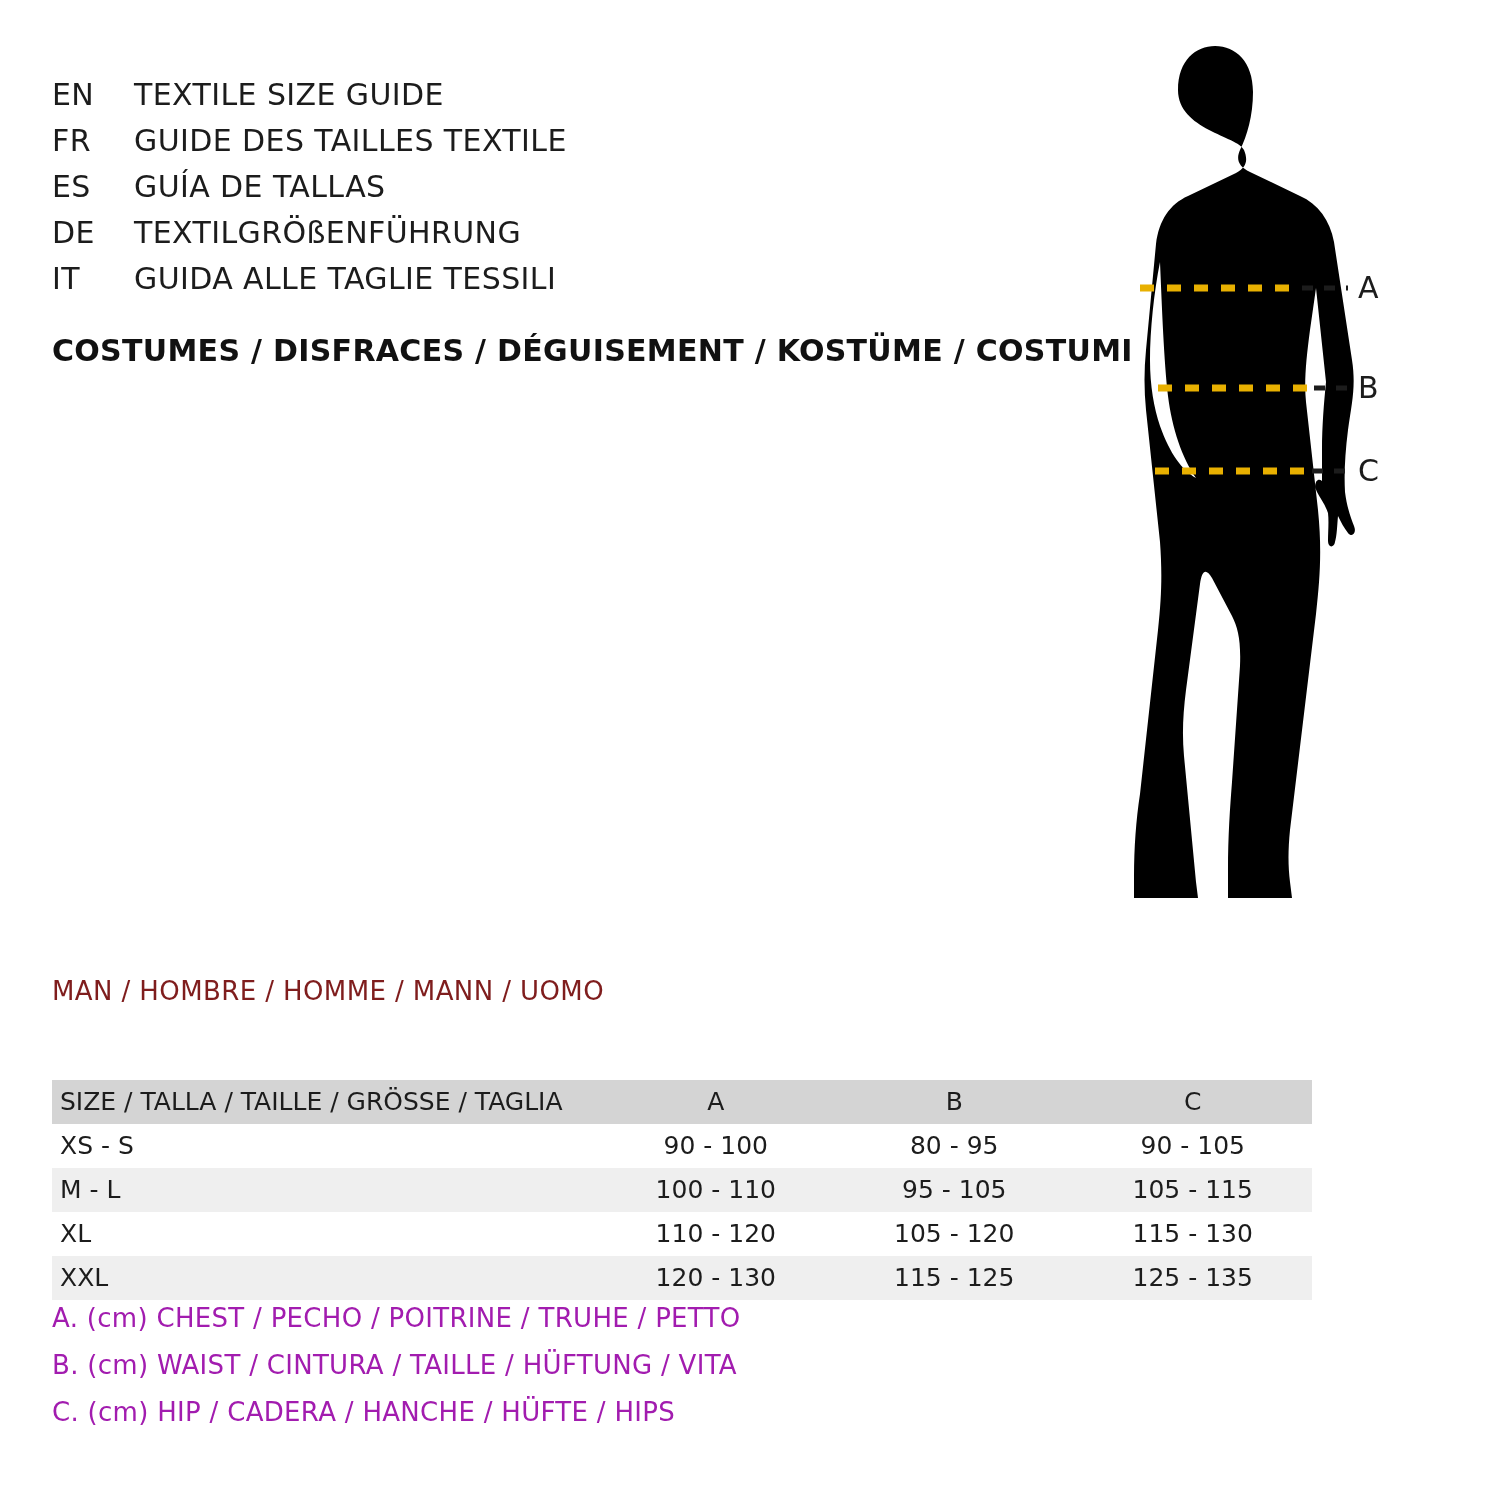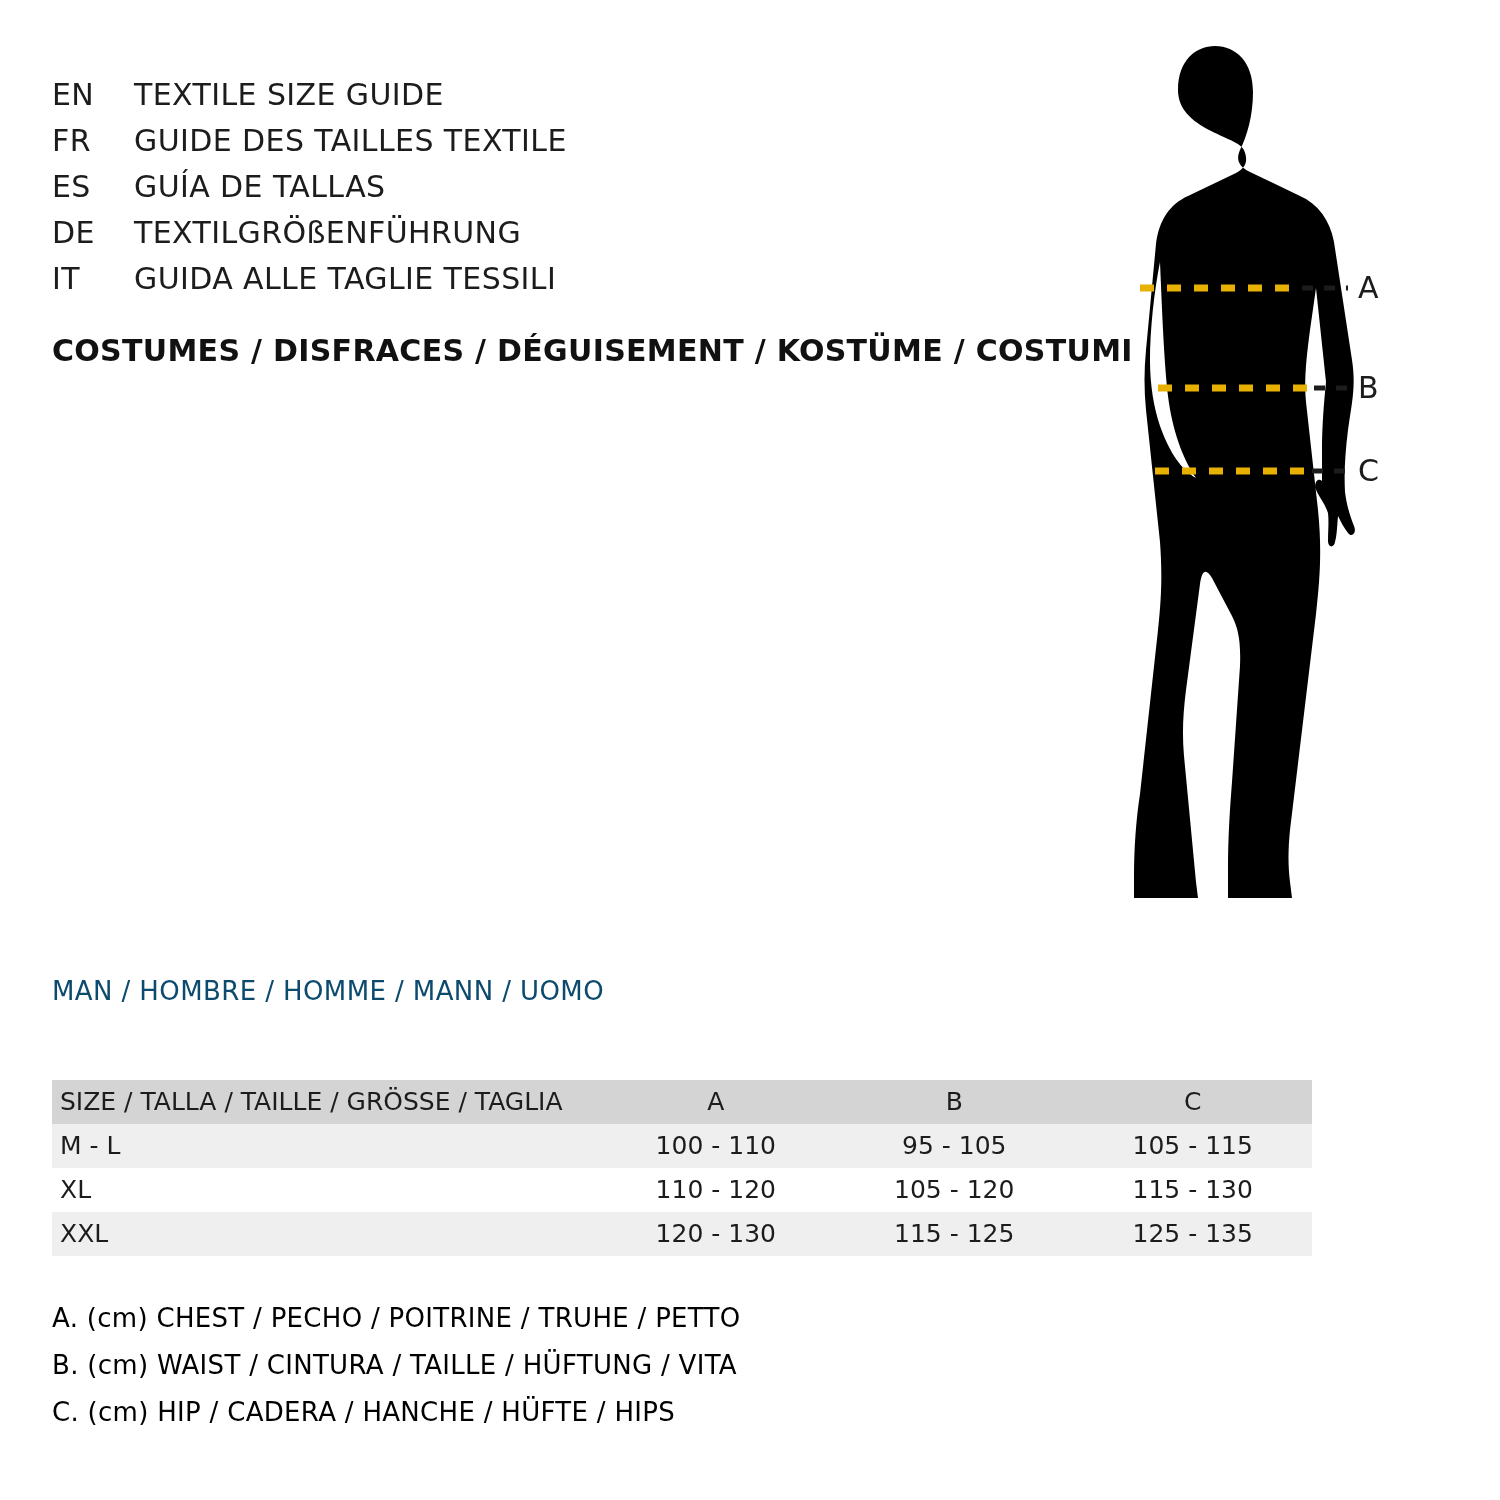--- a/index.html
+++ b/index.html
@@ -70,21 +70,21 @@
   .marker-b { left: 358px; top: 340px; }
   .marker-c { left: 358px; top: 423px; }
 
   
   .table-title {
     position: absolute;
     left: 52px;
     top: 976px;
     font-size: 26px;
     letter-spacing: 0.4px;
-    color: #0c4a6e;
+    color: #7f1d1d;
   }
   table.size-table {
     position: absolute;
     left: 52px;
     top: 1035px;
     width: 1260px;
     border-collapse: collapse;
     font-size: 25px;
     color: #1c1c1c;
     margin-top: 45px;
@@ -117,21 +117,21 @@
   }
 
   
   .legend {
     position: absolute;
     left: 52px;
     top: 1295px;
     font-size: 26px;
     line-height: 47px;
     letter-spacing: 0.3px;
-    color: #000000;
+    color: #a21caf;
   }
 </style>
 </head>
 <body>
 
 <div class="lang-block">
   <div class="lang-row">
     <span class="lang-code">EN</span>
     <span class="lang-text">TEXTILE SIZE GUIDE</span>
   </div>
@@ -244,20 +244,26 @@
   </colgroup>
   <thead>
     <tr>
       <th class="label-col">SIZE / TALLA / TAILLE / GRÖSSE / TAGLIA</th>
       <th>A</th>
       <th>B</th>
       <th>C</th>
     </tr>
   </thead>
   <tbody>
+    <tr class="odd">
+      <td class="label-col">XS - S</td>
+      <td>90 - 100</td>
+      <td>80 - 95</td>
+      <td>90 - 105</td>
+    </tr>
     <tr class="even">
       <td class="label-col">M - L</td>
       <td>100 - 110</td>
       <td>95 - 105</td>
       <td>105 - 115</td>
     </tr>
     <tr class="odd">
       <td class="label-col">XL</td>
       <td>110 - 120</td>
       <td>105 - 120</td>

